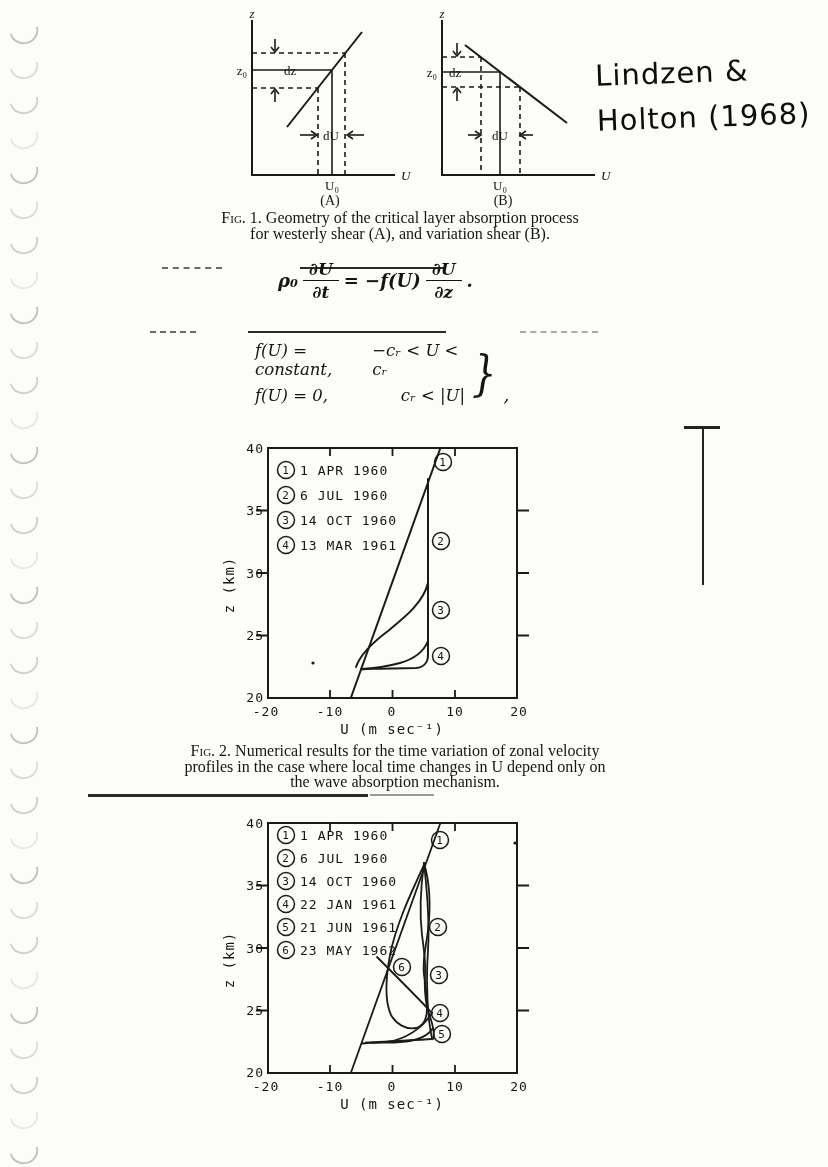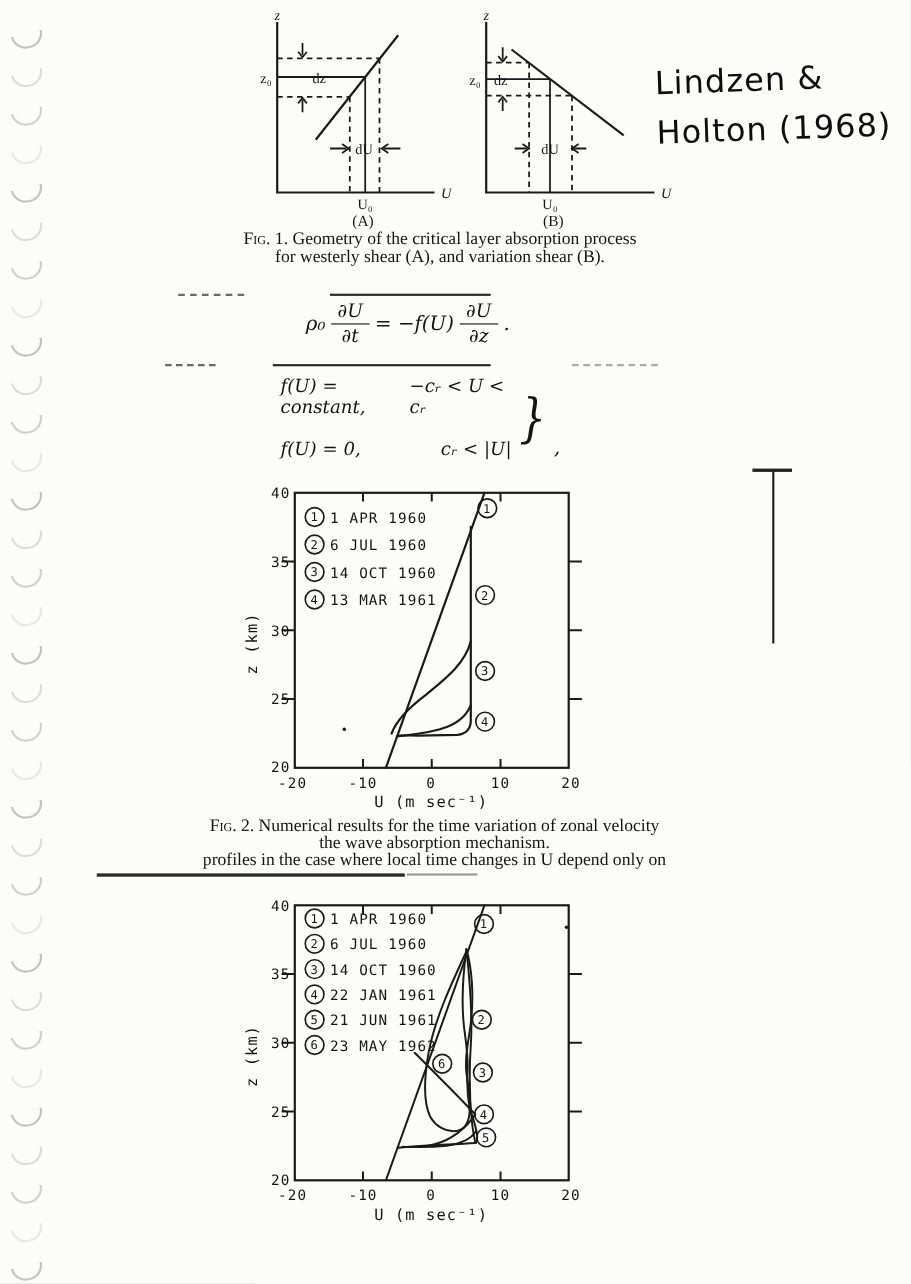--- a/index.html
+++ b/index.html
@@ -19,21 +19,21 @@
   
   .caption{position:absolute;text-align:center;font-size:16px;line-height:15.5px;color:#141414;}
   .caption .figlab{font-variant:small-caps;}
   
   .eq{position:absolute;font-family:"DejaVu Serif",serif;font-style:italic;font-size:18px;color:#141414;}
   .eq1{display:flex;align-items:center;gap:3px;}
   .frac{display:inline-flex;flex-direction:column;align-items:center;margin:0 2px;font-size:17px;}
   .frac .num{border-bottom:1.5px solid #141414;padding:0 6px 1px;}
   .frac .den{padding-top:1px;}
   .eq2{display:flex;align-items:center;gap:4px;}
-  .eq2rows{display:flex;flex-direction:column;gap:20px;width:210px;font-size:16.5px;}
+  .eq2rows{display:flex;flex-direction:column;gap:7px;width:210px;font-size:16.5px;}
   .eq2rows .r{display:flex;justify-content:space-between;}
   .brace{font-size:48px;font-weight:300;line-height:48px;transform:scaleX(.8);}
   .tail{font-size:18px;align-self:flex-end;}
   
   svg text{fill:#141414;}
   .pt{font-family:"DejaVu Sans Mono",monospace;letter-spacing:1px;}
   .serif{font-family:"Liberation Serif",serif;}
   svg .ink{stroke:#1a1a1a;fill:none;}
 </style>
 </head>
@@ -113,21 +113,21 @@
     <text x="300" y="130" text-anchor="middle" font-size="13" class="serif">dU</text>
     <text x="300" y="180" text-anchor="middle" font-size="13" class="serif">U₀</text>
     <text x="303" y="195" text-anchor="middle" font-size="14" class="serif">(B)</text>
   </svg>
 
   <div class="caption" style="left:205px;top:210px;width:390px;">
     <div><span class="figlab">Fig. 1.</span> <span>Geometry of the critical layer absorption process</span></div>
     <div>for westerly shear (A), and variation shear (B).</div>
   </div>
 
-  <div class="eq eq1" style="left:278px;top:273px;">
+  <div class="eq eq1" style="left:278px;top:259px;font-weight:bold;">
     <span>ρ₀</span>
     <span class="frac">
         <span class="num">∂U</span>
         <span class="den">∂t</span>
       </span>
     <span>= −f(U)</span>
     <span class="frac">
         <span class="num">∂U</span>
         <span class="den">∂z</span>
       </span>
@@ -202,22 +202,22 @@
       <text x="172" y="281" text-anchor="middle">0</text>
       <text x="235" y="281" text-anchor="middle">10</text>
       <text x="299" y="281" text-anchor="middle">20</text>
       <text x="172" y="299" text-anchor="middle" font-size="14">U (m sec⁻¹)</text>
       <text x="14" y="150" text-anchor="middle" font-size="14" transform="rotate(-90 14 150)">z (km)</text>
     </g>
   </svg>
 
   <div class="caption" style="left:140px;top:743px;width:510px;">
     <div><span class="figlab">Fig. 2.</span> <span>Numerical results for the time variation of zonal velocity</span></div>
+    <div>profiles in the case where local time changes in U depend only on</div>
     <div>the wave absorption mechanism.</div>
-    <div>profiles in the case where local time changes in U depend only on</div>
   </div>
 
   <svg width="320" height="305" style="position:absolute;left:220px;top:810px;">
     <rect x="48" y="13" width="249" height="250" class="ink" stroke-width="2"></rect>
     <g class="ink" stroke-width="1.8">
       <path d="M110,13 v8 M172.5,13 v8 M235,13 v8"></path>
       <path d="M110,263 v-8 M172.5,263 v-8 M235,263 v-8"></path>
       <path d="M48,75.5 h-12 M48,138 h-12 M48,200.5 h-12"></path>
       <path d="M297,75.5 h12 M297,138 h12 M297,200.5 h12"></path>
     </g>

